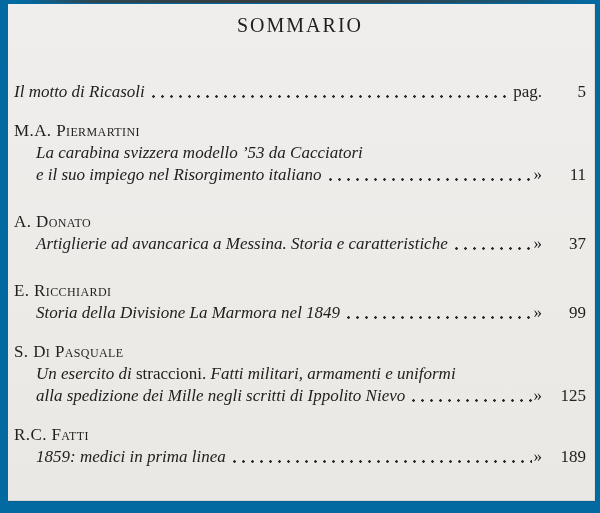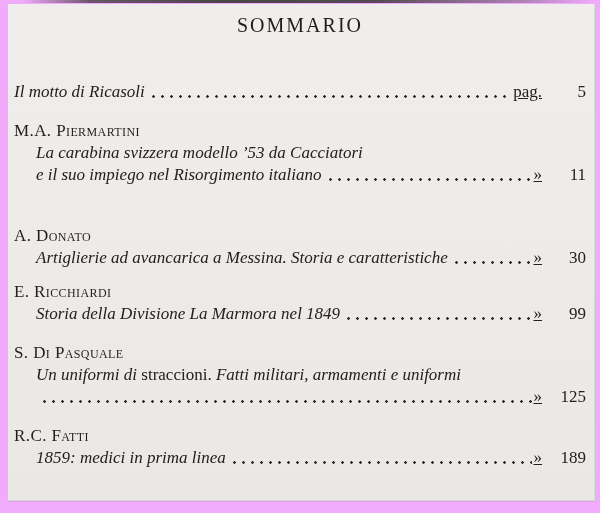--- a/index.html
+++ b/index.html
@@ -8,21 +8,21 @@
     width: 600px;
     height: 513px;
     background: #fafaf9;
     overflow: hidden;
     font-family: "Liberation Serif", "DejaVu Serif", serif;
   }
   .canvas {
     position: relative;
     width: 600px;
     height: 513px;
-    background: #f0abfc;
+    background: #0369a1;
   }
   
   .scan-edge {
     position: absolute;
     top: 0;
     left: 22px;
     right: 6px;
     height: 3px;
     background: linear-gradient(to right,
       rgba(59,58,55,0) 0%,
@@ -57,22 +57,22 @@
   .page-title {
     text-align: center;
     font-size: 20px;
     line-height: 22px;
     letter-spacing: 2px;
     color: #1f1e1c;
   }
   .entry { margin-top: 17px; }
   .entry.e0 { margin-top: 45px; }
   .entry.e1 { }
-  .entry.e2 { margin-top: 39px; }
-  .entry.e3 { margin-top: 12px; }
+  .entry.e2 { margin-top: 25px; }
+  .entry.e3 { margin-top: 25px; }
   .entry.e4 { }
   .entry.e5 { margin-top: 17px; }
   .author {
     font-variant: small-caps;
     letter-spacing: 0.4px;
     color: #201f1d;
   }
   .tline {
     display: flex;
     align-items: flex-start;
@@ -90,21 +90,20 @@
     align-self: flex-end;
     height: 3px;
     margin: 0 2px 5px 7px;
     background-image: radial-gradient(circle at 1.5px 1.5px, #2b2a28 1.15px, rgba(0,0,0,0) 1.5px);
     background-size: 9px 3px;
     background-repeat: repeat-x;
   }
   .marker {
     font-style: normal;
     white-space: nowrap;
-    text-decoration: underline;
   }
   .pagenum {
     font-style: normal;
     width: 44px;
     text-align: right;
     white-space: nowrap;
   }
 </style>
 </head>
 <body>
@@ -138,40 +137,41 @@
           <span class="pagenum">11</span>
         </div>
       </div>
 
       <div class="entry e2">
         <div class="author">A. Donato</div>
         <div class="tline">
           <span class="title-text">Artiglierie ad avancarica a Messina. Storia e caratteristiche</span>
           <span class="leader"></span>
           <span class="marker">»</span>
-          <span class="pagenum">30</span>
+          <span class="pagenum">37</span>
         </div>
       </div>
 
       <div class="entry e3">
         <div class="author">E. Ricchiardi</div>
         <div class="tline">
           <span class="title-text">Storia della Divisione La Marmora nel 1849</span>
           <span class="leader"></span>
           <span class="marker">»</span>
           <span class="pagenum">99</span>
         </div>
       </div>
 
       <div class="entry e4">
         <div class="author">S. Di Pasquale</div>
         <div class="tline">
-          <span class="title-text"><span>Un uniformi di </span><span class="roman">straccioni.</span><span> Fatti militari, armamenti e uniformi</span></span>
+          <span class="title-text"><span>Un esercito di </span><span class="roman">straccioni.</span><span> Fatti militari, armamenti e uniformi</span></span>
         </div>
         <div class="tline">
+          <span class="title-text">alla spedizione dei Mille negli scritti di Ippolito Nievo</span>
           <span class="leader"></span>
           <span class="marker">»</span>
           <span class="pagenum">125</span>
         </div>
       </div>
 
       <div class="entry e5">
         <div class="author">R.C. Fatti</div>
         <div class="tline">
           <span class="title-text">1859: medici in prima linea</span>

